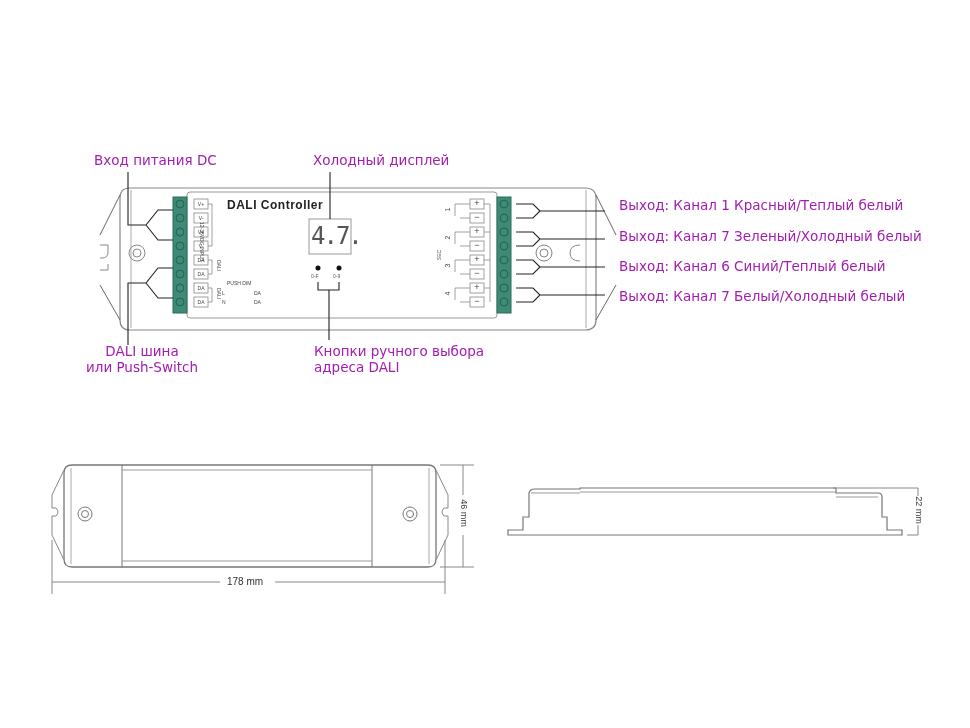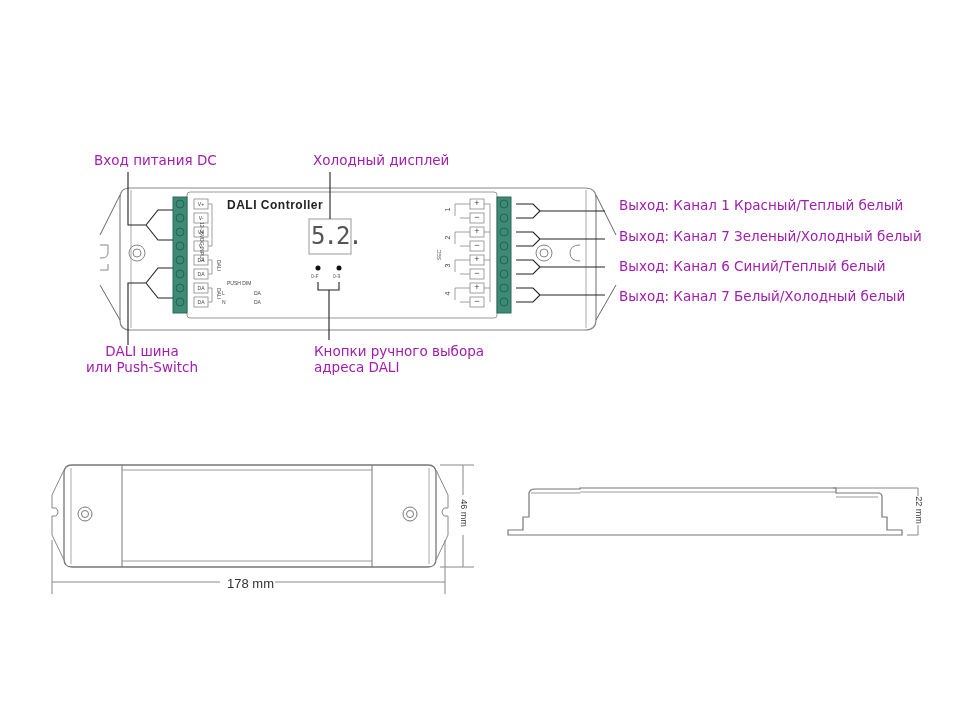--- a/index.html
+++ b/index.html
@@ -148,21 +148,21 @@
   <div>Кнопки ручного выбора</div>
   <div>адреса DALI</div>
 </div>
 
 <div class="lbl" style="left:619px;top:197px;">Выход: Канал 1 Красный/Теплый белый</div>
 <div class="lbl" style="left:619px;top:228px;">Выход: Канал 7 Зеленый/Холодный белый</div>
 <div class="lbl" style="left:619px;top:258px;">Выход: Канал 6 Синий/Теплый белый</div>
 <div class="lbl" style="left:619px;top:288px;">Выход: Канал 7 Белый/Холодный белый</div>
 
 <div class="small" style="position:absolute;left:227px;top:198px;font-size:12px;font-weight:bold;letter-spacing:0.5px;">DALI Controller</div>
-<div class="small" style="position:absolute;left:311px;top:222px;width:40px;text-align:center;font-size:24px;font-family:'DejaVu Sans Mono',monospace;color:#555;letter-spacing:-2px;">5.2.</div>
+<div class="small" style="position:absolute;left:311px;top:222px;width:40px;text-align:center;font-size:24px;font-family:'DejaVu Sans Mono',monospace;color:#555;letter-spacing:-2px;">4.7.</div>
 <div class="small" style="position:absolute;left:311px;top:273px;font-size:5px;color:#555;">0-F</div>
 <div class="small" style="position:absolute;left:333px;top:273px;font-size:5px;color:#555;">0-9</div>
 
 <div class="small" style="position:absolute;left:194px;top:199px;width:14px;text-align:center;font-size:5px;line-height:10px;color:#444;">V+</div>
 <div class="small" style="position:absolute;left:194px;top:213px;width:14px;text-align:center;font-size:5px;line-height:10px;color:#444;">V-</div>
 <div class="small" style="position:absolute;left:194px;top:227px;width:14px;text-align:center;font-size:5px;line-height:10px;color:#444;">V+</div>
 <div class="small" style="position:absolute;left:194px;top:241px;width:14px;text-align:center;font-size:5px;line-height:10px;color:#444;">V-</div>
 <div class="small" style="position:absolute;left:194px;top:255px;width:14px;text-align:center;font-size:5px;line-height:10px;color:#444;">DA</div>
 <div class="small" style="position:absolute;left:194px;top:269px;width:14px;text-align:center;font-size:5px;line-height:10px;color:#444;">DA</div>
 <div class="small" style="position:absolute;left:194px;top:283px;width:14px;text-align:center;font-size:5px;line-height:10px;color:#444;">DA</div>
@@ -185,15 +185,15 @@
 <div class="small" style="position:absolute;left:470px;top:268px;width:14px;text-align:center;font-size:9px;line-height:11px;color:#444;">−</div>
 <div class="small" style="position:absolute;left:470px;top:282px;width:14px;text-align:center;font-size:9px;line-height:11px;color:#444;">+</div>
 <div class="small" style="position:absolute;left:470px;top:296px;width:14px;text-align:center;font-size:9px;line-height:11px;color:#444;">−</div>
 
 <div class="small" style="position:absolute;left:446px;top:206px;font-size:7px;color:#444;transform:rotate(-90deg);">1</div>
 <div class="small" style="position:absolute;left:446px;top:234px;font-size:7px;color:#444;transform:rotate(-90deg);">2</div>
 <div class="small" style="position:absolute;left:446px;top:262px;font-size:7px;color:#444;transform:rotate(-90deg);">3</div>
 <div class="small" style="position:absolute;left:446px;top:290px;font-size:7px;color:#444;transform:rotate(-90deg);">4</div>
 <div class="small" style="position:absolute;left:434px;top:252px;font-size:5px;color:#444;transform:rotate(-90deg);">SEC</div>
 
-<div class="small" style="position:absolute;left:227px;top:576px;font-size:13px;color:#333;">178 mm</div>
+<div class="small" style="position:absolute;left:227px;top:576px;font-size:10px;color:#333;">178 mm</div>
 <div class="small" style="position:absolute;left:450px;top:508px;font-size:9px;color:#333;transform:rotate(90deg);transform-origin:center;white-space:nowrap;">46 mm</div>
 <div class="small" style="position:absolute;left:905px;top:505px;font-size:9px;color:#333;transform:rotate(90deg);transform-origin:center;white-space:nowrap;">22 mm</div>
 
 </body></html>

